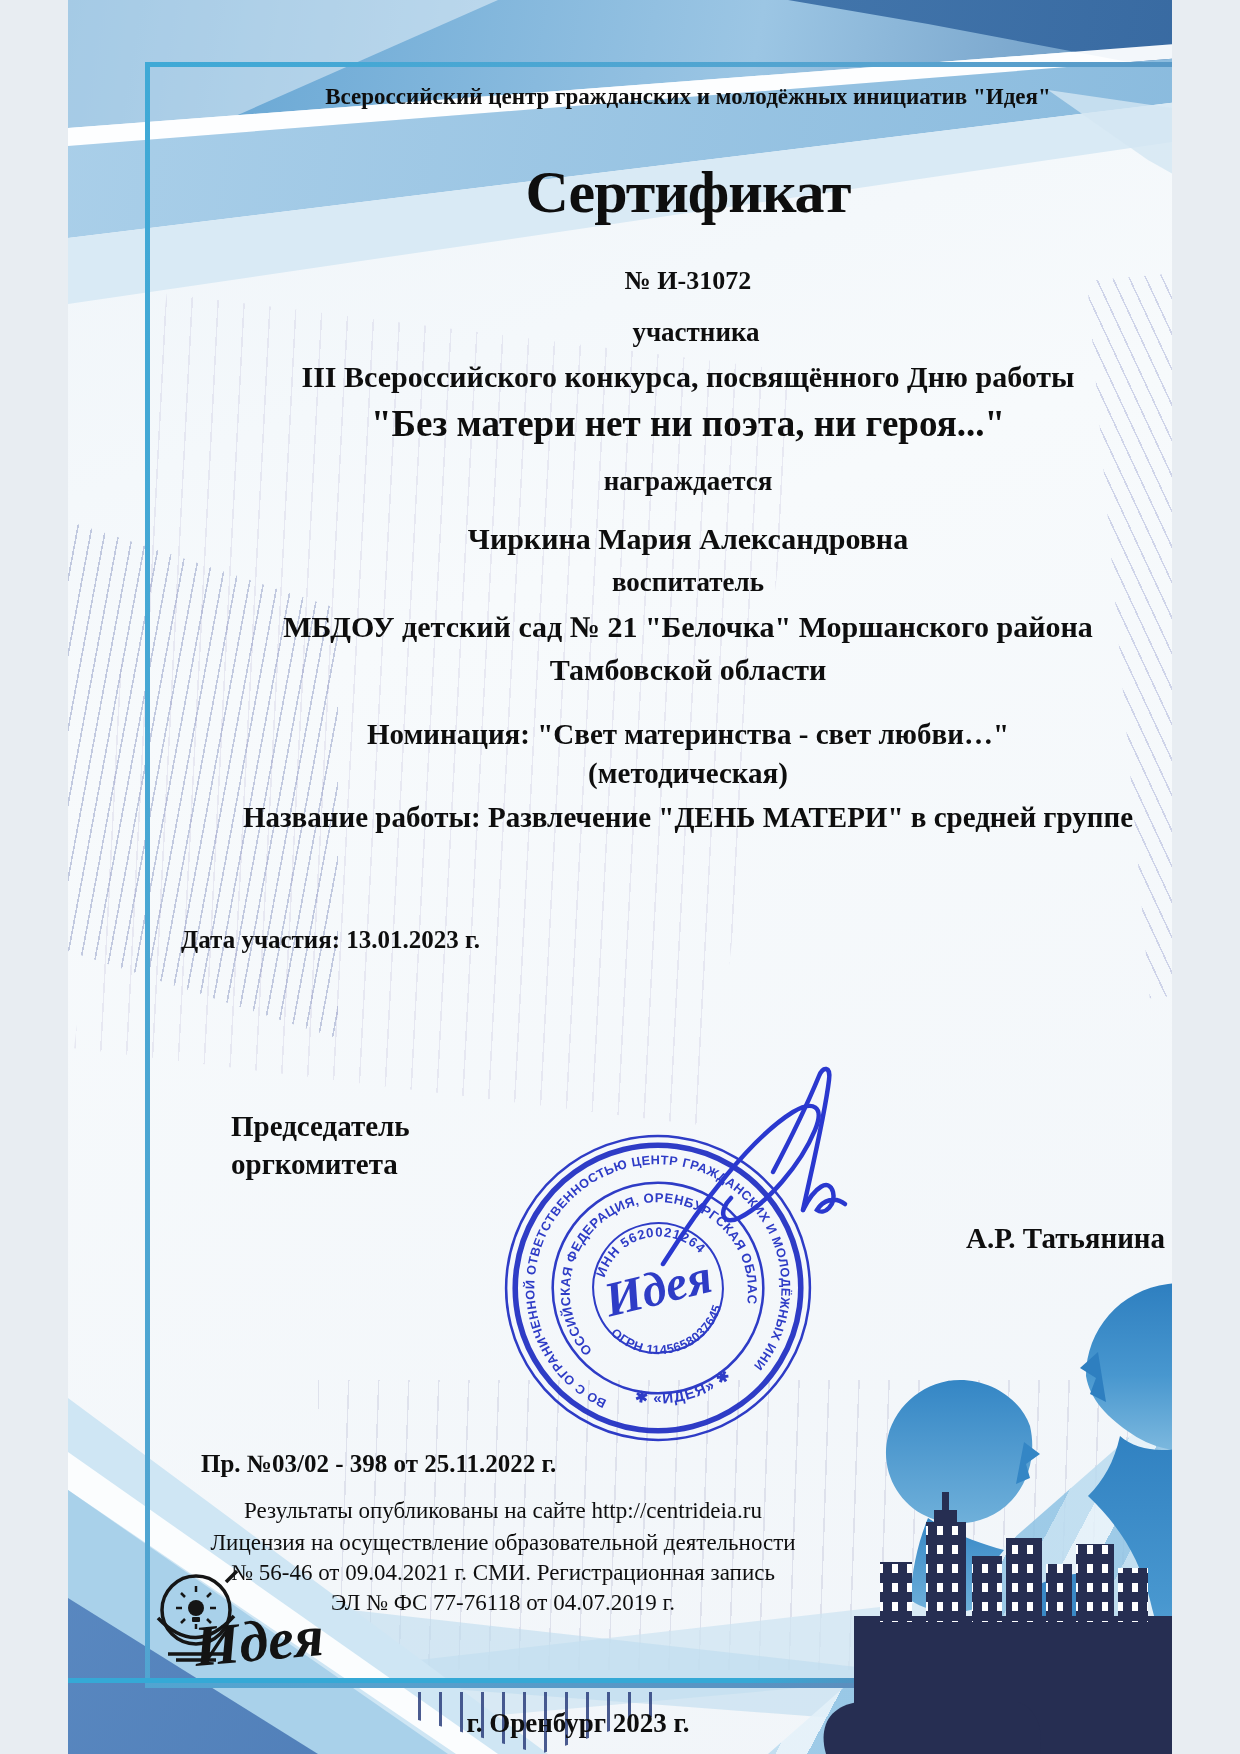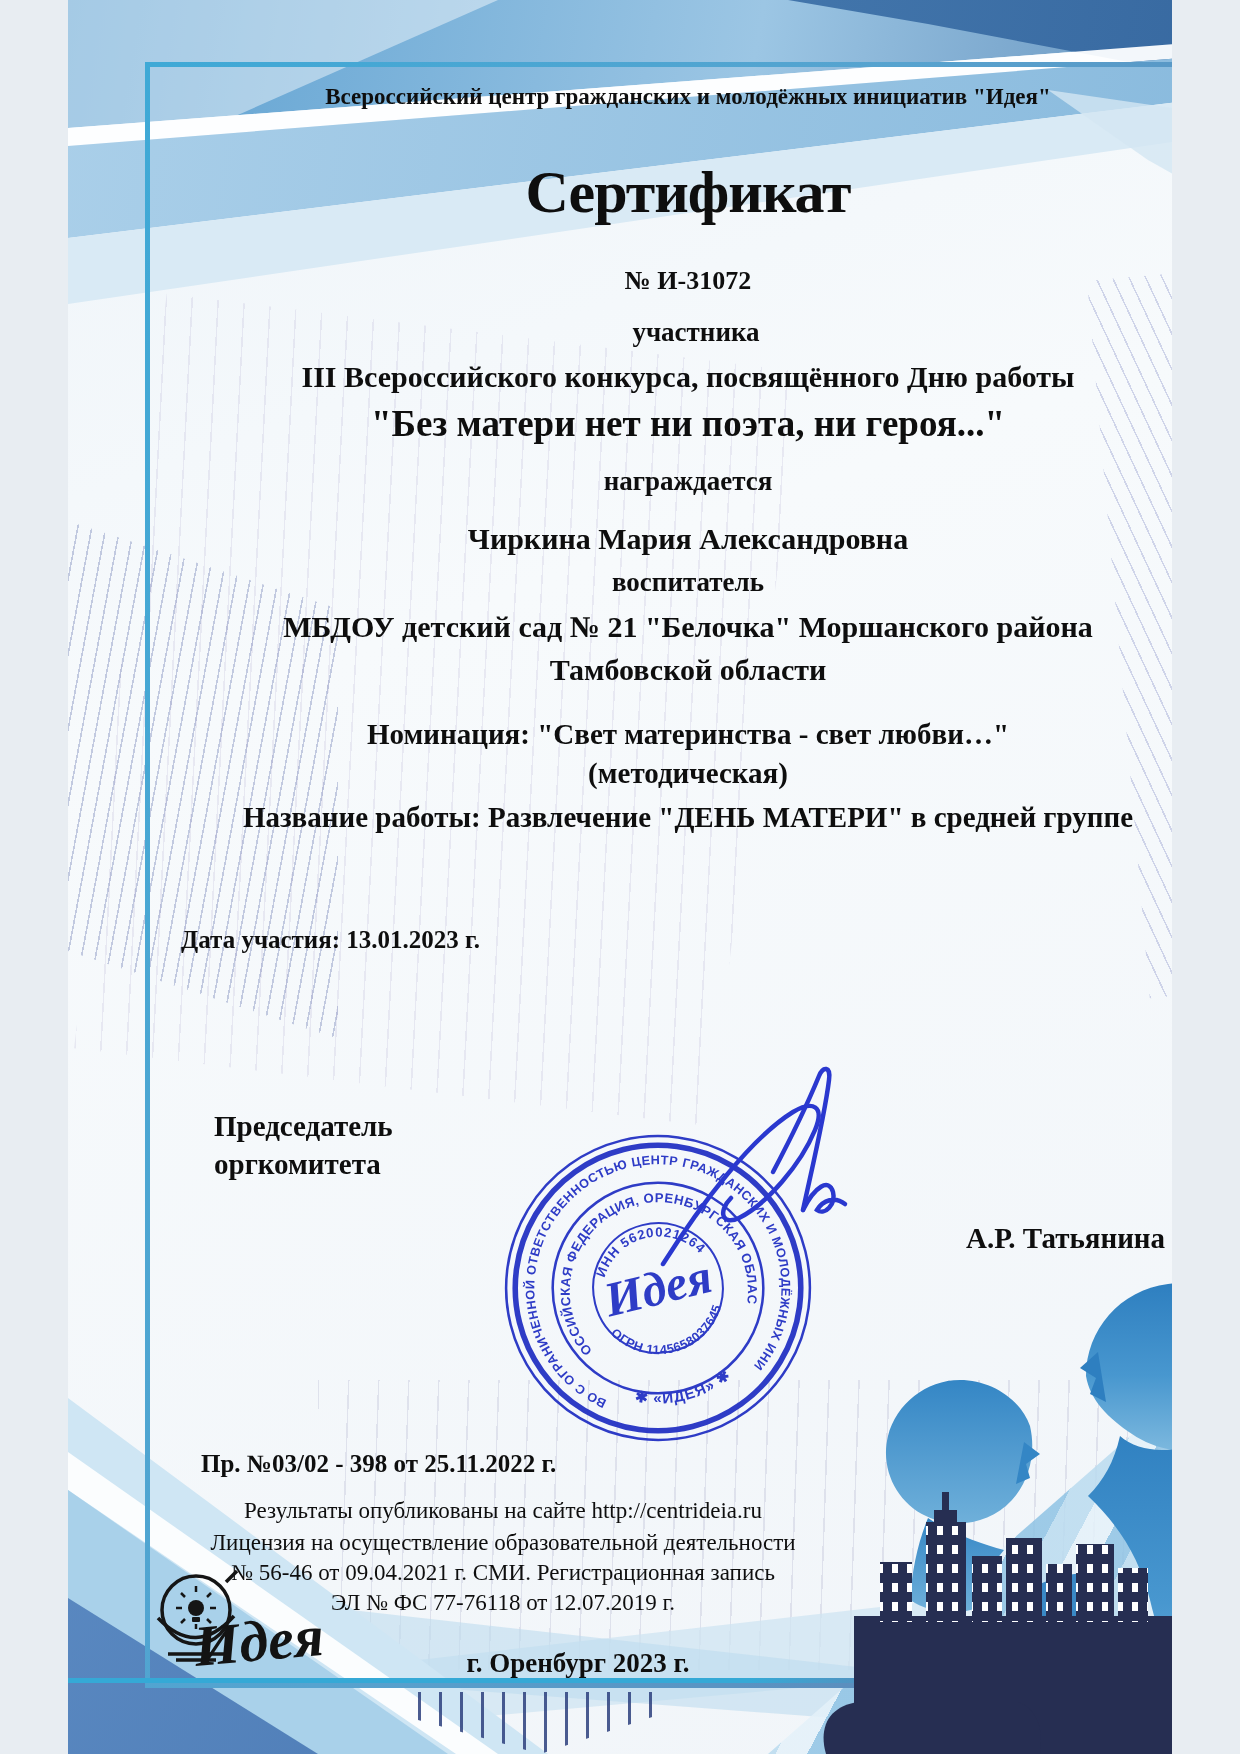--- a/index.html
+++ b/index.html
@@ -56,28 +56,28 @@
   .contest-line{top:360px;font-size:30px;}
   .contest-title{top:402px;font-size:37px;}
   .awarded{top:466px;font-size:27px;}
   .rec-name{top:506px;font-size:30px;margin-top:16px;}
   .rec-role{top:567px;font-size:27px;}
   .rec-org{top:606px;font-size:30px;left:170px;width:900px;line-height:1.42;}
   .nomination{top:718px;font-size:29px;}
   .nom-kind{top:757px;font-size:29px;}
   .work-line{top:796px;font-size:29px;left:160px;width:920px;line-height:1.45;}
   .date-line{top:926px;left:113px;width:600px;text-align:left;font-size:25px;}
-  .chairman{top:1108px;left:146px;width:220px;text-align:left;font-size:29px;line-height:1.3;}
+  .chairman{top:1108px;left:163px;width:220px;text-align:left;font-size:29px;line-height:1.3;}
   .signer-name{top:1222px;left:898px;width:360px;text-align:left;font-size:29px;}
   .order-line{top:1450px;left:133px;width:700px;text-align:left;font-size:25px;}
   .results{top:1498px;left:65px;width:740px;font-size:23px;font-weight:normal;}
   .lic1{top:1530px;left:65px;width:740px;font-size:23px;font-weight:normal;}
   .lic2{top:1560px;left:65px;width:740px;font-size:23px;font-weight:normal;}
   .lic3{top:1590px;left:65px;width:740px;font-size:23px;font-weight:normal;}
-  .city-year{top:1648px;left:250px;width:520px;font-size:27px;}
+  .city-year{top:1708px;left:250px;width:520px;font-size:27px;}
   
   .stamp{position:absolute;left:428px;top:1126px;width:324px;height:324px;z-index:6;opacity:.95;}
   .signature{position:absolute;left:585px;top:1052px;width:230px;height:245px;z-index:7;}
   .idea-logo{position:absolute;left:70px;top:1562px;width:260px;height:130px;z-index:6;}
   .silhouette{position:absolute;left:700px;top:1256px;width:540px;height:498px;z-index:4;}
 </style>
 </head>
 <body>
 
 <div class="page">
@@ -117,21 +117,21 @@
   <div class="t nomination">Номинация: "Свет материнства  - свет любви…"</div>
   <div class="t nom-kind">(методическая)</div>
   <div class="t work-line">Название работы: Развлечение "ДЕНЬ МАТЕРИ" в средней группе</div>
   <div class="t date-line">Дата участия: 13.01.2023 г.</div>
   <div class="t chairman">Председатель оргкомитета</div>
   <div class="t signer-name">А.Р. Татьянина</div>
   <div class="t order-line">Пр. №03/02 - 398 от 25.11.2022 г.</div>
   <div class="t results">Результаты опубликованы на сайте  http://centrideia.ru</div>
   <div class="t lic1">Лицензия на осуществление образовательной деятельности</div>
   <div class="t lic2">№ 56-46 от 09.04.2021 г. СМИ. Регистрационная запись</div>
-  <div class="t lic3">ЭЛ № ФС 77-76118 от 12.07.2019 г.</div>
+  <div class="t lic3">ЭЛ № ФС 77-76118 от 04.07.2019 г.</div>
   <div class="t city-year">г. Оренбург 2023 г.</div>
 
   <svg class="stamp" viewBox="0 0 320 320">
     <defs>
       <path id="pOuterTop" d="M 85 256 A 122 122 0 1 1 235 256" fill="none"></path>
       <path id="pOuterBot" d="M 70 230 A 114 114 0 0 0 250 230" fill="none"></path>
       <path id="pMidTop" d="M 80 200 A 88 88 0 1 1 240 200" fill="none"></path>
       <path id="pInnTop" d="M 110 140 A 56 56 0 0 1 210 140" fill="none"></path>
       <path id="pOgrn" d="M 105 195 A 65 65 0 0 0 215 195" fill="none"></path>
     </defs>

